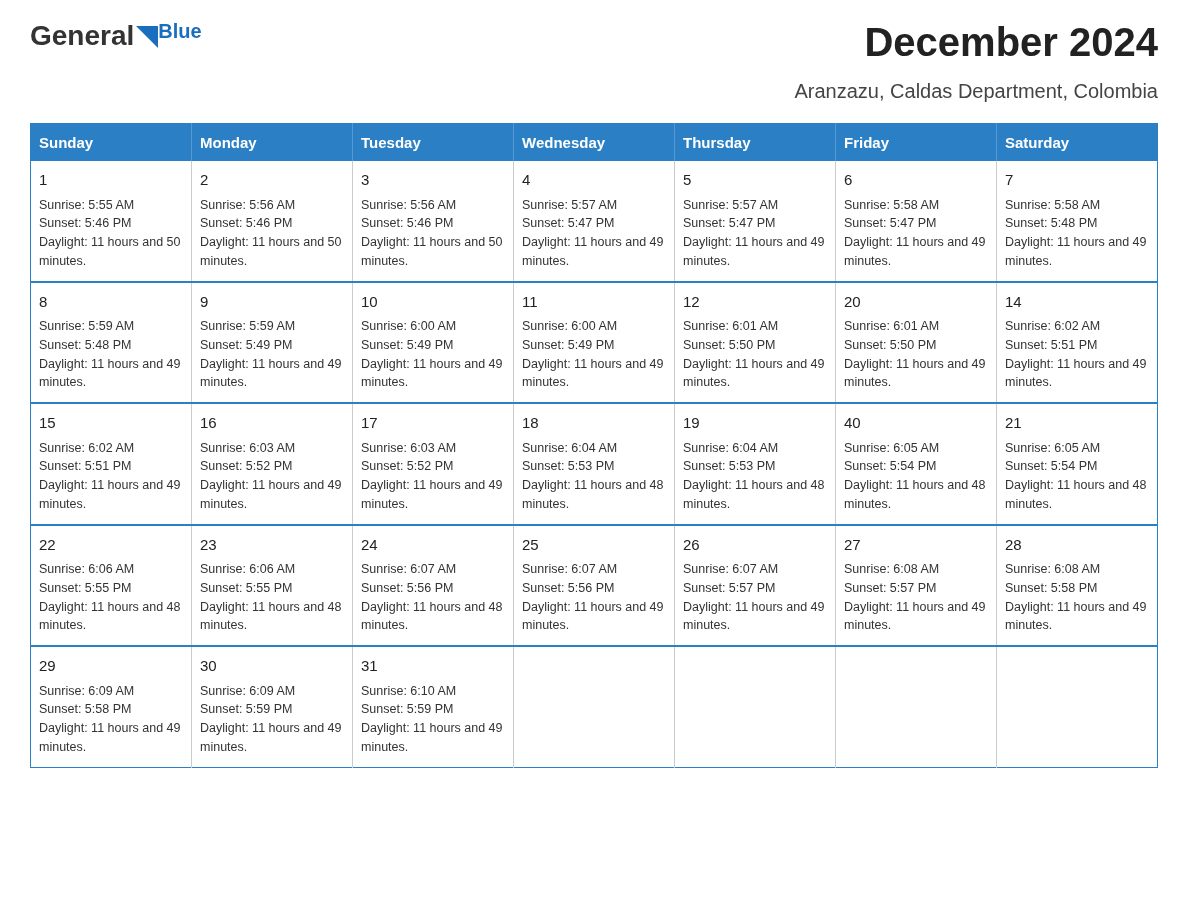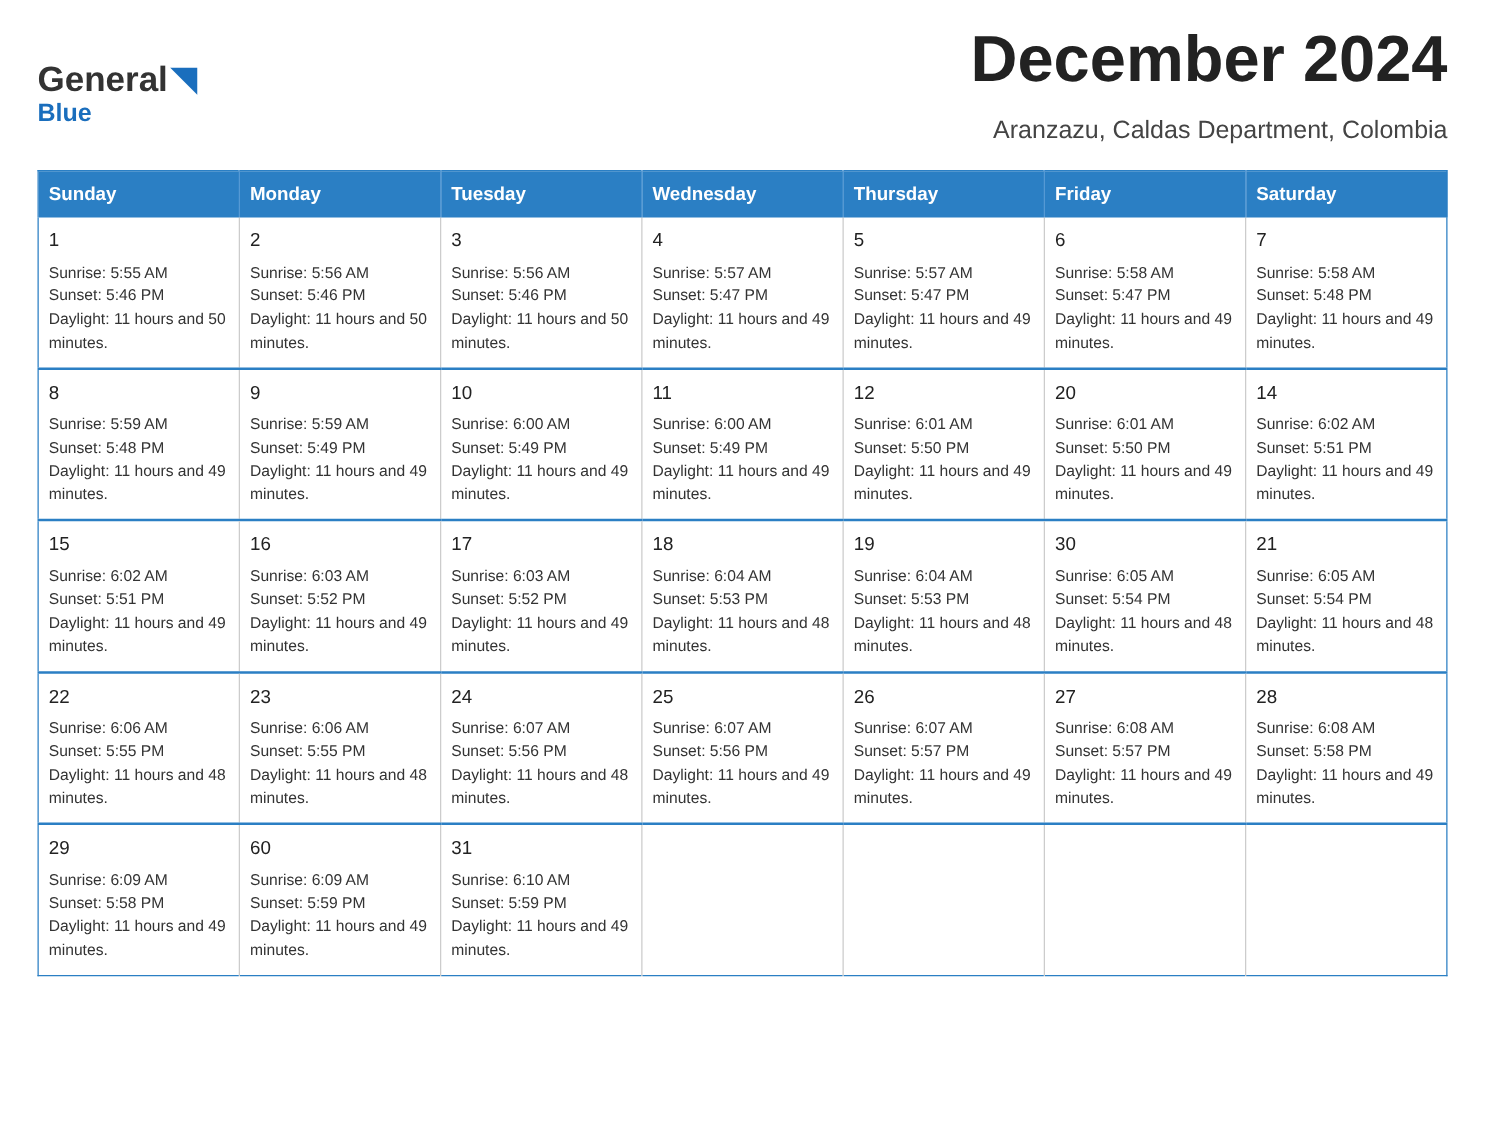--- a/index.html
+++ b/index.html
@@ -15,32 +15,31 @@
       justify-content: space-between;
       align-items: flex-start;
       margin-bottom: 20px;
     }
     .logo {
       display: flex;
       align-items: center;
     }
     .logo-wrapper {
       display: flex;
-      flex-direction: column;
-      margin-top: 28px;
+      flex-direction: row;
     }
     .logo-row1 {
       display: flex;
       align-items: center;
     }
     .title-section {
       text-align: right;
     }
     .title-section h1 {
-      font-size: 52px;
+      font-size: 40px;
       font-weight: bold;
       color: #222;
       line-height: 1.1;
       margin-left: 37px;
     }
     .title-section h2 {
       font-size: 20px;
       font-weight: normal;
       color: #444;
       margin-top: 16px;
@@ -143,35 +142,35 @@
         <td><span class="day-number">12</span><span>Sunrise: 6:01 AM</span><br><span>Sunset: 5:50 PM</span><br><span>Daylight: 11 hours and 49 minutes.</span></td>
         <td><span class="day-number">20</span><span>Sunrise: 6:01 AM</span><br><span>Sunset: 5:50 PM</span><br><span>Daylight: 11 hours and 49 minutes.</span></td>
         <td><span class="day-number">14</span><span>Sunrise: 6:02 AM</span><br><span>Sunset: 5:51 PM</span><br><span>Daylight: 11 hours and 49 minutes.</span></td>
       </tr>
       <tr>
         <td><span class="day-number">15</span><span>Sunrise: 6:02 AM</span><br><span>Sunset: 5:51 PM</span><br><span>Daylight: 11 hours and 49 minutes.</span></td>
         <td><span class="day-number">16</span><span>Sunrise: 6:03 AM</span><br><span>Sunset: 5:52 PM</span><br><span>Daylight: 11 hours and 49 minutes.</span></td>
         <td><span class="day-number">17</span><span>Sunrise: 6:03 AM</span><br><span>Sunset: 5:52 PM</span><br><span>Daylight: 11 hours and 49 minutes.</span></td>
         <td><span class="day-number">18</span><span>Sunrise: 6:04 AM</span><br><span>Sunset: 5:53 PM</span><br><span>Daylight: 11 hours and 48 minutes.</span></td>
         <td><span class="day-number">19</span><span>Sunrise: 6:04 AM</span><br><span>Sunset: 5:53 PM</span><br><span>Daylight: 11 hours and 48 minutes.</span></td>
-        <td><span class="day-number">30</span><span>Sunrise: 6:05 AM</span><br><span>Sunset: 5:54 PM</span><br><span>Daylight: 11 hours and 48 minutes.</span></td>
+        <td><span class="day-number">40</span><span>Sunrise: 6:05 AM</span><br><span>Sunset: 5:54 PM</span><br><span>Daylight: 11 hours and 48 minutes.</span></td>
         <td><span class="day-number">21</span><span>Sunrise: 6:05 AM</span><br><span>Sunset: 5:54 PM</span><br><span>Daylight: 11 hours and 48 minutes.</span></td>
       </tr>
       <tr>
         <td><span class="day-number">22</span><span>Sunrise: 6:06 AM</span><br><span>Sunset: 5:55 PM</span><br><span>Daylight: 11 hours and 48 minutes.</span></td>
         <td><span class="day-number">23</span><span>Sunrise: 6:06 AM</span><br><span>Sunset: 5:55 PM</span><br><span>Daylight: 11 hours and 48 minutes.</span></td>
         <td><span class="day-number">24</span><span>Sunrise: 6:07 AM</span><br><span>Sunset: 5:56 PM</span><br><span>Daylight: 11 hours and 48 minutes.</span></td>
         <td><span class="day-number">25</span><span>Sunrise: 6:07 AM</span><br><span>Sunset: 5:56 PM</span><br><span>Daylight: 11 hours and 49 minutes.</span></td>
         <td><span class="day-number">26</span><span>Sunrise: 6:07 AM</span><br><span>Sunset: 5:57 PM</span><br><span>Daylight: 11 hours and 49 minutes.</span></td>
         <td><span class="day-number">27</span><span>Sunrise: 6:08 AM</span><br><span>Sunset: 5:57 PM</span><br><span>Daylight: 11 hours and 49 minutes.</span></td>
         <td><span class="day-number">28</span><span>Sunrise: 6:08 AM</span><br><span>Sunset: 5:58 PM</span><br><span>Daylight: 11 hours and 49 minutes.</span></td>
       </tr>
       <tr>
         <td><span class="day-number">29</span><span>Sunrise: 6:09 AM</span><br><span>Sunset: 5:58 PM</span><br><span>Daylight: 11 hours and 49 minutes.</span></td>
-        <td><span class="day-number">60</span><span>Sunrise: 6:09 AM</span><br><span>Sunset: 5:59 PM</span><br><span>Daylight: 11 hours and 49 minutes.</span></td>
+        <td><span class="day-number">30</span><span>Sunrise: 6:09 AM</span><br><span>Sunset: 5:59 PM</span><br><span>Daylight: 11 hours and 49 minutes.</span></td>
         <td><span class="day-number">31</span><span>Sunrise: 6:10 AM</span><br><span>Sunset: 5:59 PM</span><br><span>Daylight: 11 hours and 49 minutes.</span></td>
         <td class="day-empty"></td>
         <td class="day-empty"></td>
         <td class="day-empty"></td>
         <td class="day-empty"></td>
       </tr>
     </tbody>
 </table>
 
 </body></html>

